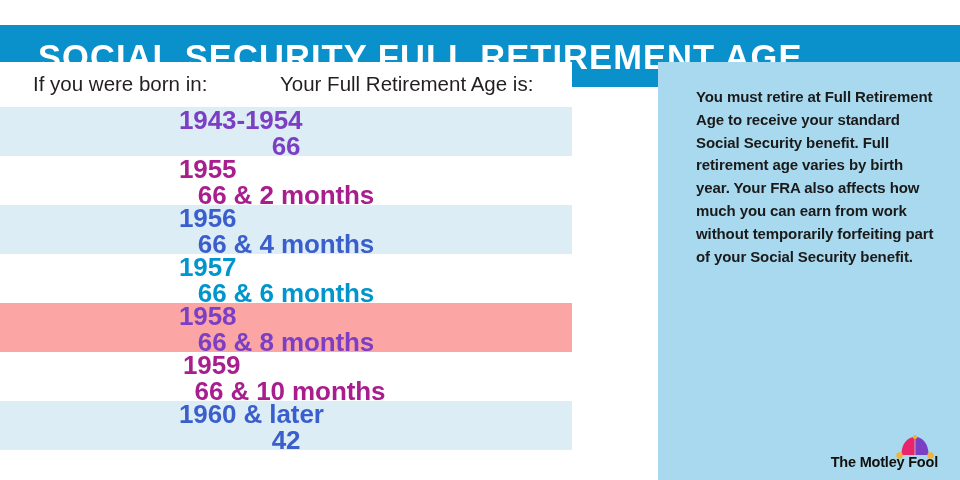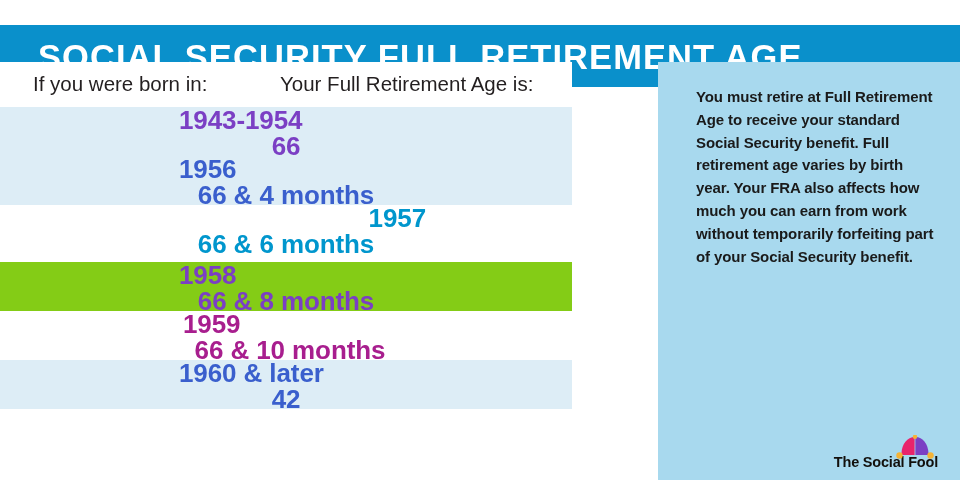--- a/index.html
+++ b/index.html
@@ -159,32 +159,36 @@
       <div class="table-head">
         <div class="th col-a">If you were born in:</div>
         <div class="th col-b">Your Full Retirement Age is:</div>
       </div>
 
       <div class="trow alt" style="background: rgb(221, 237, 246);">
         <div class="td col-a" style="color: rgb(123, 63, 196);">1943-1954</div>
         <div class="td col-b" style="color: rgb(123, 63, 196);">66</div>
       </div>
 
+      <div class="trow base" style="background: rgb(255, 255, 255);">
+        <div class="td col-a" style="color: rgb(168, 30, 142);">1955</div>
+        <div class="td col-b" style="color: rgb(168, 30, 142);">66 &amp; 2 months</div>
+      </div>
 
       <div class="trow alt" style="background: rgb(221, 237, 246);">
         <div class="td col-a" style="color: rgb(58, 95, 205);">1956</div>
         <div class="td col-b" style="color: rgb(58, 95, 205);">66 &amp; 4 months</div>
       </div>
 
-      <div class="trow base" style="background: rgb(255, 255, 255); text-align: right;">
+      <div class="trow base" style="background: rgb(255, 255, 255);">
         <div class="td col-a" style="color: rgb(0, 150, 205);">1957</div>
         <div class="td col-b" style="color: rgb(0, 150, 205);">66 &amp; 6 months</div>
       </div>
 
-      <div class="trow alt" style="background: #84cc16; margin-top: 8px;">
+      <div class="trow alt" style="background: #fca5a5;">
         <div class="td col-a" style="color: rgb(123, 63, 196);">1958</div>
         <div class="td col-b" style="color: rgb(123, 63, 196);">66 &amp; 8 months</div>
       </div>
 
       <div class="trow base" style="background: rgb(255, 255, 255); padding-left: 8px;">
         <div class="td col-a" style="color: rgb(168, 30, 142);">1959</div>
         <div class="td col-b" style="color: rgb(168, 30, 142);">66 &amp; 10 months</div>
       </div>
 
       <div class="trow alt" style="background: rgb(221, 237, 246);">
@@ -198,18 +202,18 @@
       <div class="sidebar-text">You must retire at Full Retirement Age to receive your standard Social Security benefit. Full retirement age varies by birth year. Your FRA also affects how much you can earn from work without temporarily forfeiting part of your Social Security benefit.</div>
 
       <div class="logo">
         <svg class="jester-hat" viewBox="0 0 46 24">
           <path d="M23 2 C15 2 10 9 9.5 18 L9.5 20 L22.6 20 L22.6 2 Z" fill="#E8246B"></path>
           <path d="M23.4 2 C31 2 36 9 36.5 18 L36.5 20 L23.4 20 L23.4 2 Z" fill="#7B3FC4"></path>
           <circle cx="7.5" cy="20.5" r="3.2" fill="#F5B335"></circle>
           <circle cx="38.5" cy="20.5" r="3.2" fill="#F5B335"></circle>
           <circle cx="23" cy="1.8" r="2.2" fill="#F5B335"></circle>
         </svg>
-        <div class="logo-wordmark">The Social Fool</div>
+        <div class="logo-wordmark">The Motley Fool</div>
       </div>
     </div>
 
   </div>
 </div>
 
 </body></html>

